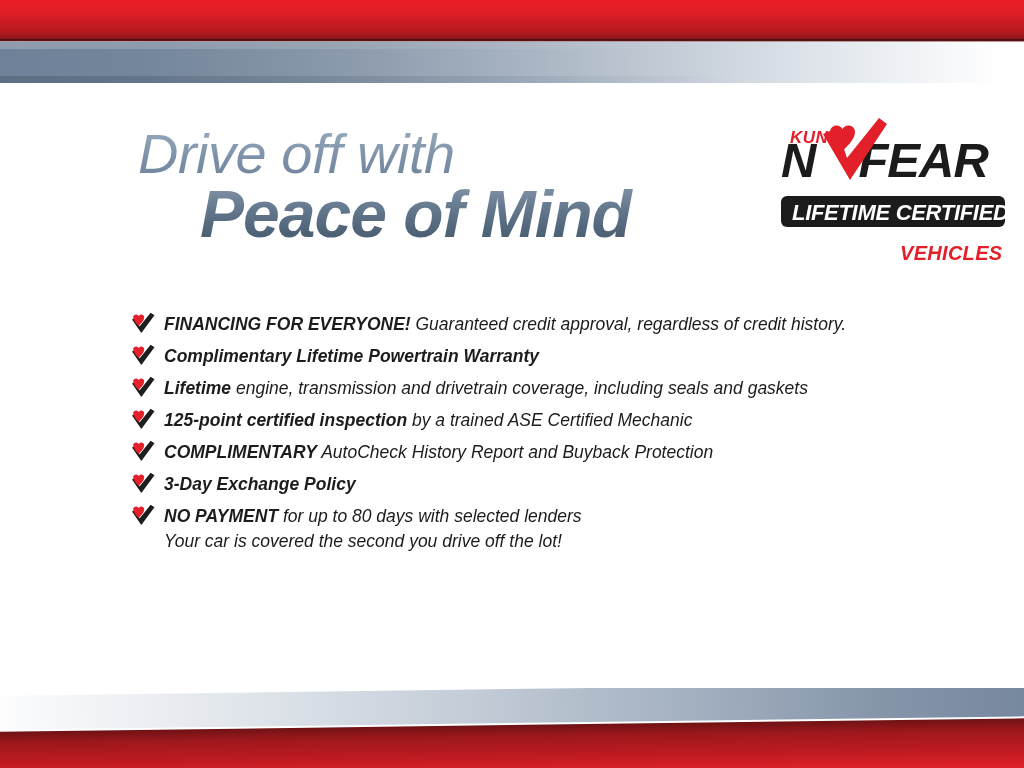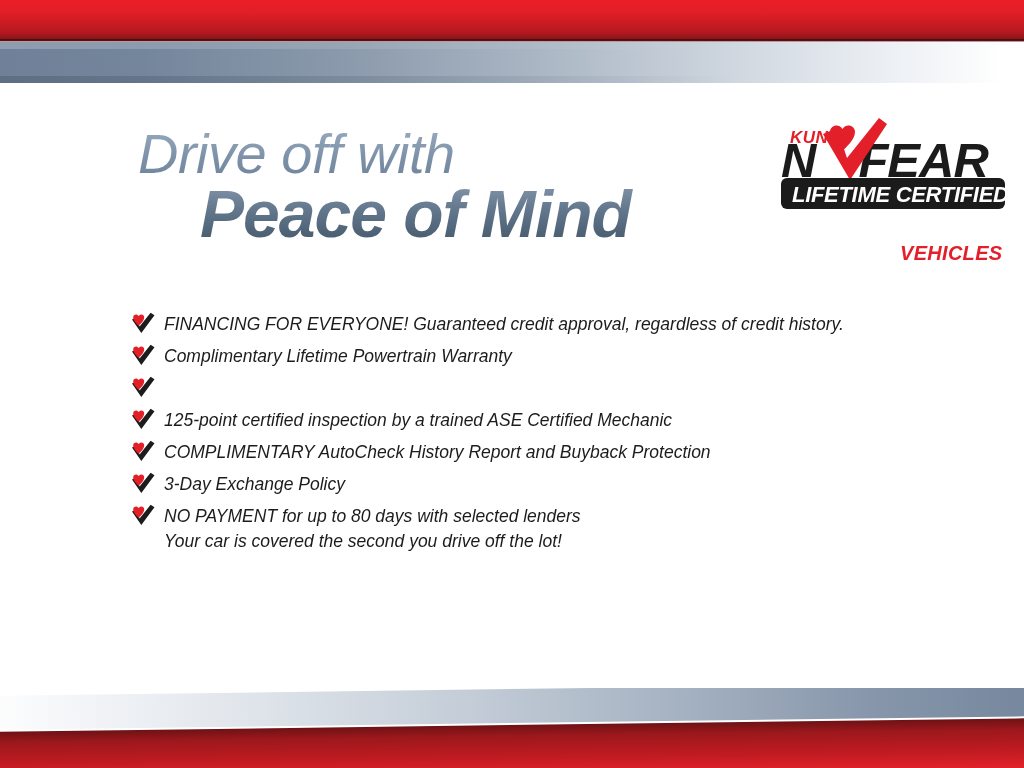--- a/index.html
+++ b/index.html
@@ -163,21 +163,21 @@
   }
   .logo-n { letter-spacing: -2px; }
   .logo-gap { display: inline-block; width: 44px; }
   .logo-check {
     position: absolute;
     left: 39px; top: 8px;
     width: 74px; height: 68px;
   }
   .logo-bar {
     position: absolute;
-    left: 3px; top: 68px;
+    left: 3px; top: 86px;
     width: 224px;
     height: 31px;
     background: #1b1b1b;
     border-radius: 6px;
   }
   .logo-bar span {
     position: absolute;
     left: 11px; top: 4px;
     font-size: 22px;
     font-weight: 700;
@@ -220,21 +220,21 @@
     height: 22px;
   }
   .bullet-text {
     font-size: 17.5px;
     line-height: 32px;
     font-style: italic;
     color: #1c1c1c;
     white-space: nowrap;
   }
   .bullet-text b {
-    font-weight: 400;
+    font-weight: 700;
   }
   .bullet-sub {
     font-size: 17.5px;
     line-height: 24px;
     font-style: italic;
     color: #1c1c1c;
     padding-left: 34px;
     margin-top: -3px;
     white-space: nowrap;
   }
@@ -285,20 +285,21 @@
             <path d="M2 7.5 L6.2 5.6 L9.6 14.6 L20.6 0.8 L24.5 3.2 L11.3 21 Z" fill="#1c1c1c"></path>
             <path d="M3.2 5.2 C3.2 2.2, 7.2 1.3, 8.7 4.0 C10.2 1.3, 14.2 2.2, 14.2 5.2 C14.2 8.8, 9.9 12.6, 8.7 13.9 C7.5 12.6, 3.2 8.8, 3.2 5.2 Z" fill="#e3202a"></path>
           </svg></span>
         <span class="bullet-text"><b>Complimentary Lifetime Powertrain Warranty</b></span>
       </div>
       <div class="bullet">
         <span class="bullet-icon"><svg viewBox="0 0 26 22" class="ic" width="26" height="22">
             <path d="M2 7.5 L6.2 5.6 L9.6 14.6 L20.6 0.8 L24.5 3.2 L11.3 21 Z" fill="#1c1c1c"></path>
             <path d="M3.2 5.2 C3.2 2.2, 7.2 1.3, 8.7 4.0 C10.2 1.3, 14.2 2.2, 14.2 5.2 C14.2 8.8, 9.9 12.6, 8.7 13.9 C7.5 12.6, 3.2 8.8, 3.2 5.2 Z" fill="#e3202a"></path>
           </svg></span>
+        <span class="bullet-text"><b>Lifetime</b><span> engine, transmission and drivetrain coverage, including seals and gaskets</span></span>
       </div>
       <div class="bullet">
         <span class="bullet-icon"><svg viewBox="0 0 26 22" class="ic" width="26" height="22">
             <path d="M2 7.5 L6.2 5.6 L9.6 14.6 L20.6 0.8 L24.5 3.2 L11.3 21 Z" fill="#1c1c1c"></path>
             <path d="M3.2 5.2 C3.2 2.2, 7.2 1.3, 8.7 4.0 C10.2 1.3, 14.2 2.2, 14.2 5.2 C14.2 8.8, 9.9 12.6, 8.7 13.9 C7.5 12.6, 3.2 8.8, 3.2 5.2 Z" fill="#e3202a"></path>
           </svg></span>
         <span class="bullet-text"><b>125-point certified inspection</b><span> by a trained ASE Certified Mechanic</span></span>
       </div>
       <div class="bullet">
         <span class="bullet-icon"><svg viewBox="0 0 26 22" class="ic" width="26" height="22">

